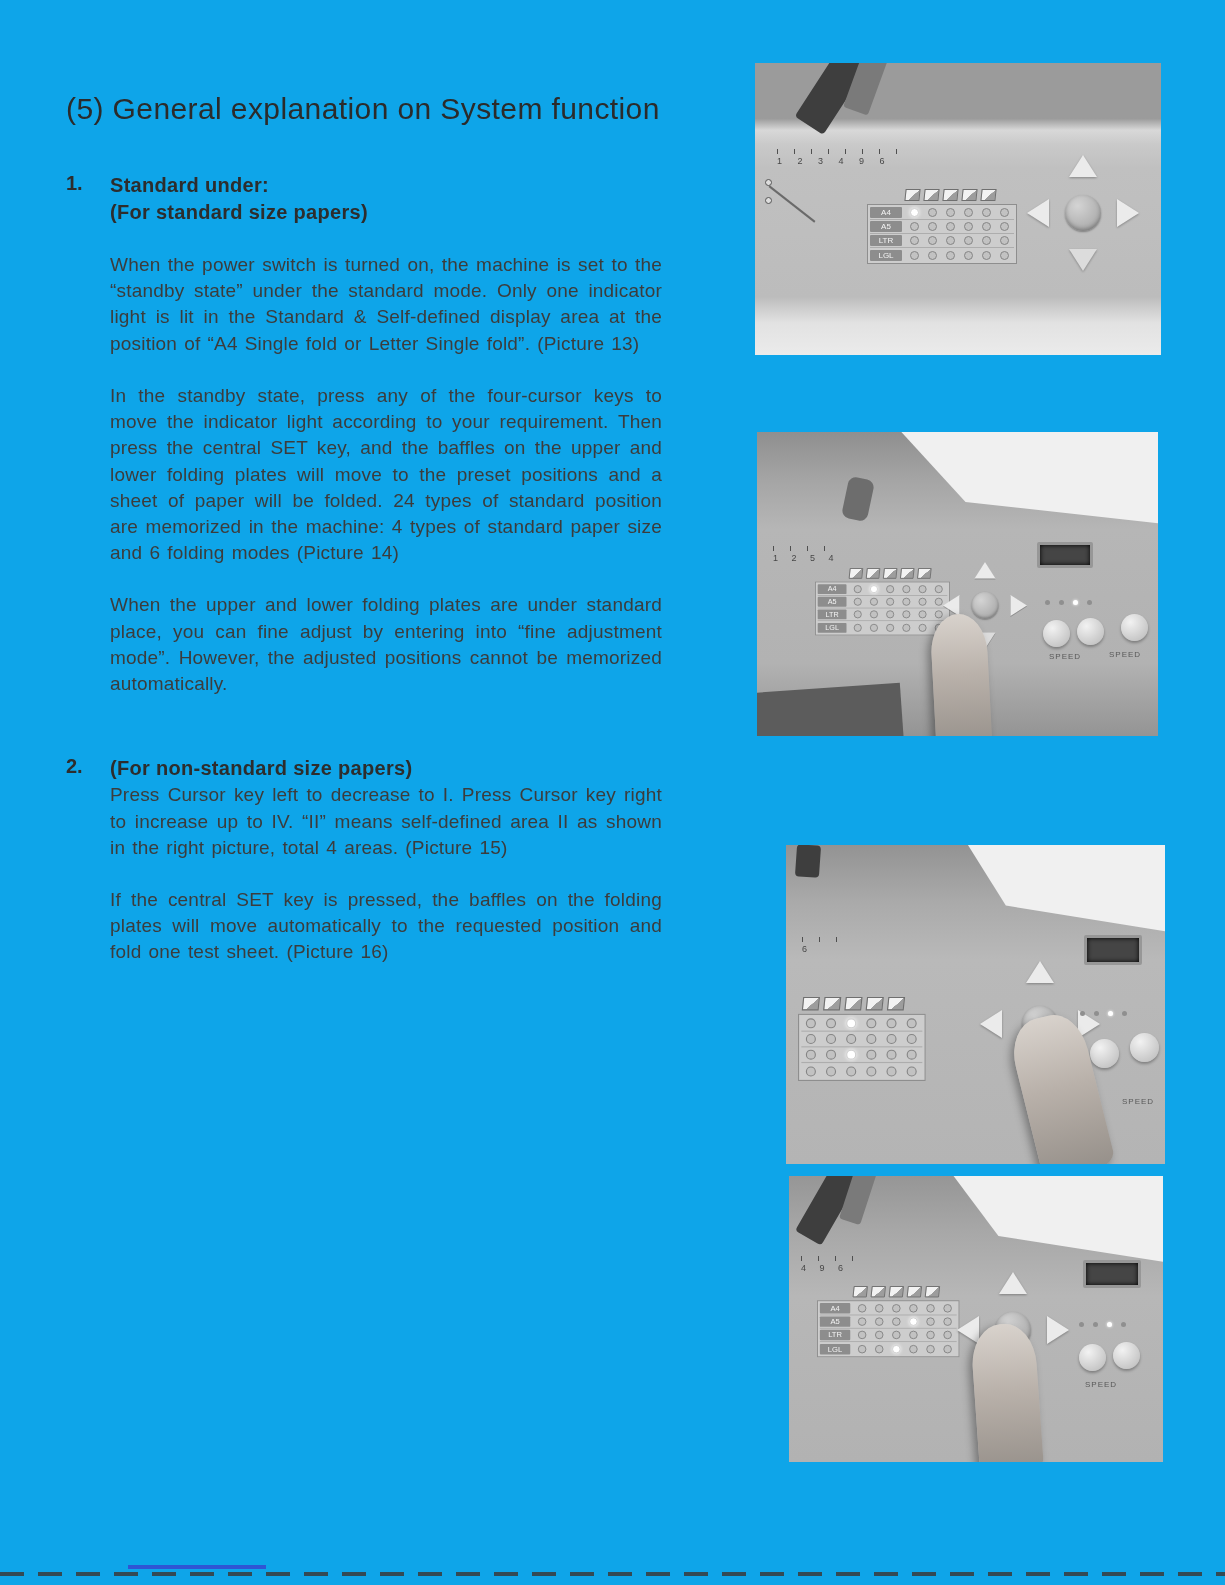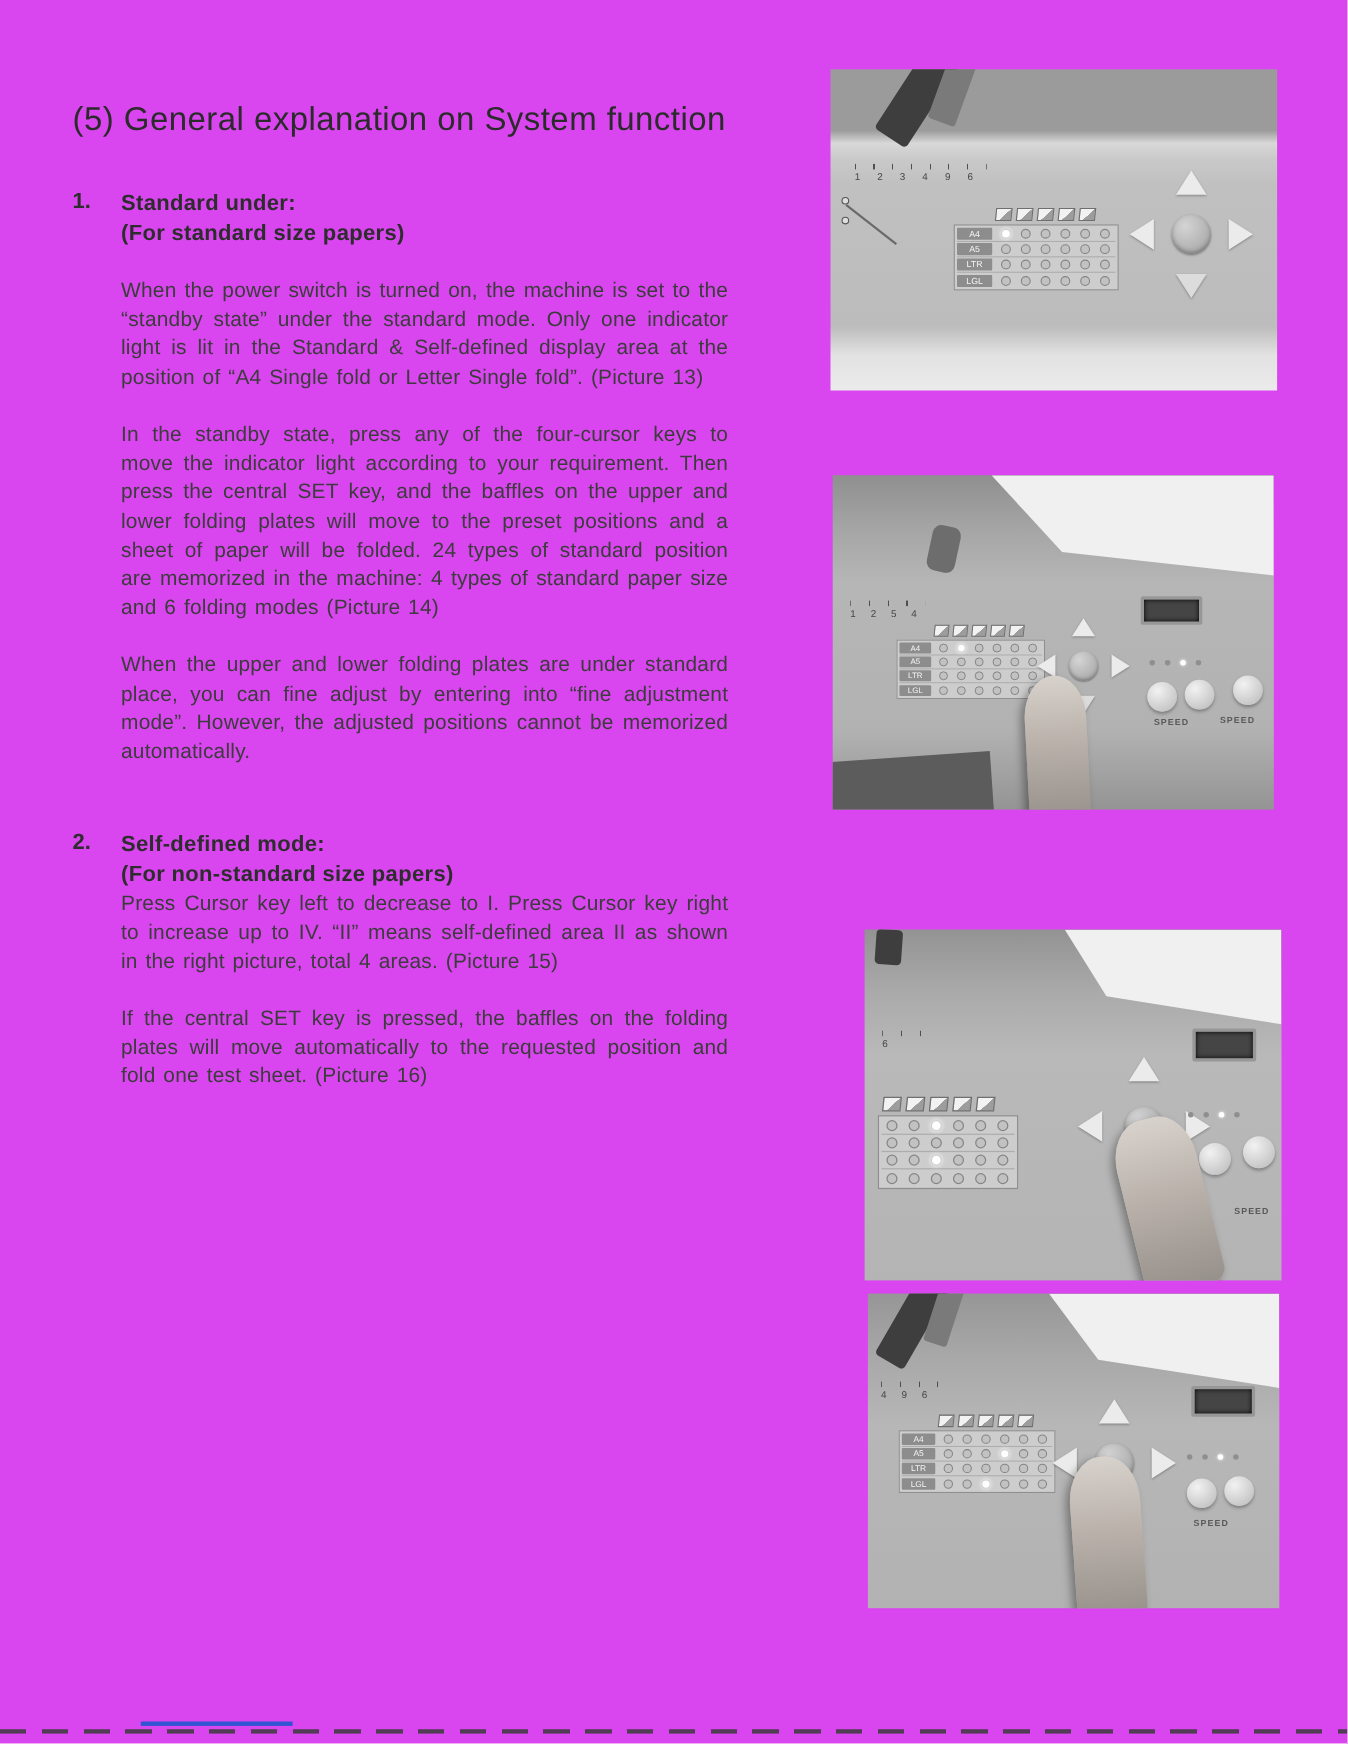--- a/index.html
+++ b/index.html
@@ -1,17 +1,17 @@
 <!DOCTYPE html>
 <html><head>
 <meta charset="utf-8">
 <style>
   * { margin:0; padding:0; box-sizing:border-box; }
   html,body { background:#ffffff; }
-  .page { position:relative; width:1225px; height:1585px; background:#d946ef;
+  .page { position:relative; width:1225px; height:1585px; background:#0ea5e9;
           font-family:"Liberation Sans", sans-serif; overflow:hidden; }
 
   
   .content { position:absolute; left:66px; top:92px; width:596px; color:#3a3a3a; }
   .title { font-size:30px; font-weight:400; color:#2b2b2b; letter-spacing:0.4px;
            margin-bottom:46px; white-space:nowrap; }
   .section { }
   .section.second { margin-top:58px; }
   .sec-head { display:flex; }
   .sec-num { width:44px; font-weight:700; font-size:20px; color:#2d2d2d; }
@@ -79,21 +79,21 @@
             box-shadow:-4px 3px 8px rgba(0,0,0,.35); }
 
   .display { position:absolute; background:#454545; border:3px solid #979797;
              box-shadow:inset 0 0 5px #000; border-radius:2px; }
   .ind-dots { position:absolute; display:flex; gap:9px; align-items:center; }
   .idot { width:5px; height:5px; border-radius:50%; background:#8f8f8f; }
   .idot.on { background:#fff; box-shadow:0 0 3px #fff; }
   .rbtn { position:absolute; width:27px; height:27px; border-radius:50%;
           background:radial-gradient(circle at 35% 30%,#f2f2f2,#b8b8b8);
           box-shadow:0 2px 3px rgba(0,0,0,.3); }
-  .btn-label { position:absolute; font-size:8px; letter-spacing:1px; color:#595959;font-weight:bold; }
+  .btn-label { position:absolute; font-size:8px; letter-spacing:1px; color:#595959; }
 
   
   .scan-line { position:absolute; left:0; top:1572px; width:1225px; height:4px;
                background:repeating-linear-gradient(90deg,#3a3a3a 0 24px,transparent 24px 38px); opacity:.85; }
   .blue-mark { position:absolute; left:128px; top:1565px; width:138px; height:4px; background:#2f55d4; }
 </style>
 </head>
 <body>
 
 <div class="page">
@@ -111,21 +111,20 @@
       </div>
       <div class="para">When the power switch is turned on, the machine is set to the “standby state” under the standard mode. Only one indicator light is lit in the Standard &amp; Self-defined display area at the position of “A4 Single fold or Letter Single fold”. (Picture 13)</div>
       <div class="para">In the standby state, press any of the four-cursor keys to move the indicator light according to your requirement. Then press the central SET key, and the baffles on the upper and lower folding plates will move to the preset positions and a sheet of paper will be folded. 24 types of standard position are memorized in the machine: 4 types of standard paper size and 6 folding modes (Picture 14)</div>
       <div class="para">When the upper and lower folding plates are under standard place, you can fine adjust by entering into “fine adjustment mode”. However, the adjusted positions cannot be memorized automatically.</div>
     </div>
 
     <div class="section second">
       <div class="sec-head">
         <span class="sec-num">2.</span>
         <div class="sec-titles">
-          <div>Self-defined mode:</div>
           <div>(For non-standard size papers)</div>
         </div>
       </div>
       <div class="para cont">Press Cursor key left to decrease to I. Press Cursor key right to increase up to IV. “II” means self-defined area II as shown in the right picture, total 4 areas. (Picture 15)</div>
       <div class="para">If the central SET key is pressed, the baffles on the folding plates will move automatically to the requested position and fold one test sheet. (Picture 16)</div>
     </div>
   </div>
 
   <div class="photo fig1">
     <div class="arm" style="left:62px;top:-22px;width:34px;height:92px;transform:rotate(33deg)"></div>

